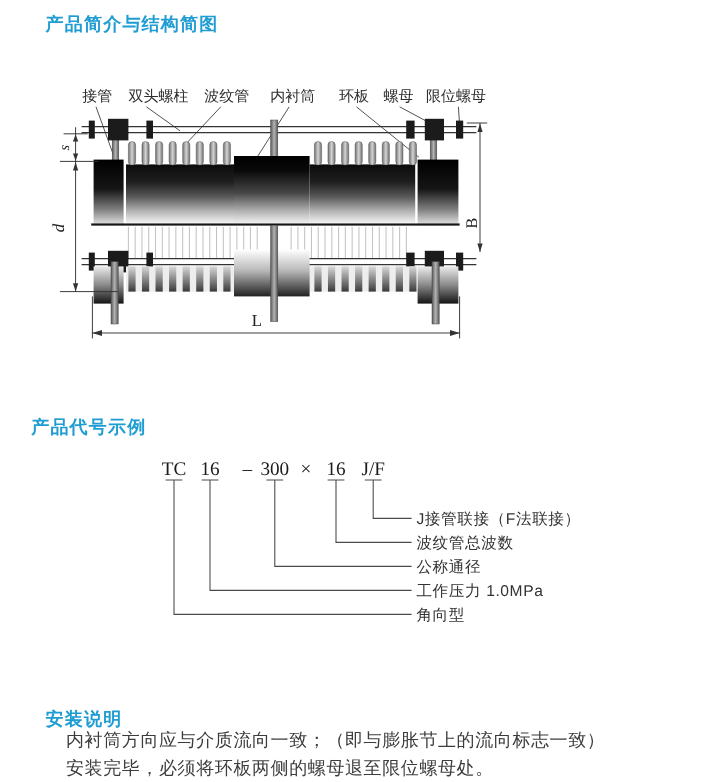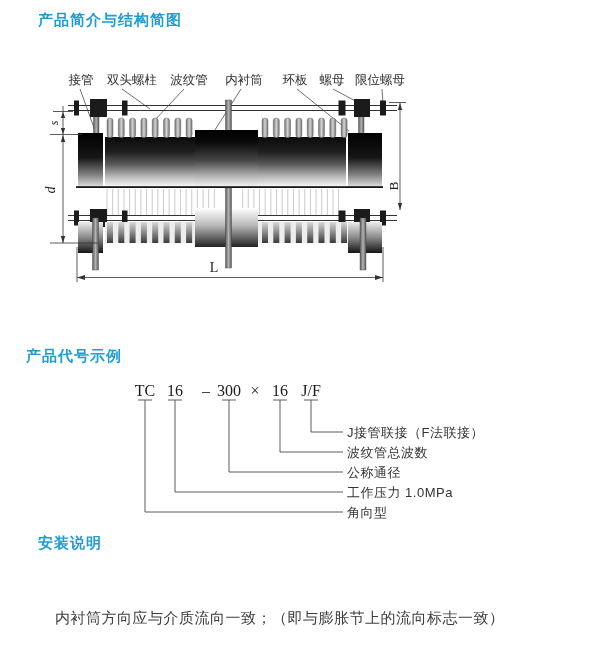--- a/index.html
+++ b/index.html
@@ -7,21 +7,21 @@
     width:600px;height:652px;position:relative;background:#ffffff;
     font-family:"Liberation Sans", sans-serif;overflow:hidden;
   }
   .abs{position:absolute;}
   .sec-heading{
     font-size:15px;font-weight:bold;letter-spacing:1px;
     color:#1f9dd3;white-space:nowrap;
   }
   #title1{left:38px;top:11px;text-align:center;}
   #title2{left:26px;top:347px;}
-  #title3{left:38px;top:534px;}
+  #title3{left:38px;top:590px;}
   #diag-svg{left:0;top:60px;}
   #code-svg{left:0;top:376px;}
   #install-text{left:55px;top:606px;font-size:15px;line-height:23px;color:#3c3c3c;letter-spacing:0.5px;}
   svg text{font-family:"Liberation Sans", sans-serif;}
   svg text.serif{font-family:"Liberation Serif", serif;}
 </style>
 </head>
 <body>
 
 <div id="title1" class="abs sec-heading">产品简介与结构简图</div>
@@ -285,13 +285,14 @@
     <text x="347" y="476.5">公称通径</text>
     <text x="347" y="496.5">工作压力 1.0MPa</text>
     <text x="347" y="516.5">角向型</text>
   </g>
 </svg>
 
 <div id="title3" class="abs sec-heading">安装说明</div>
 
 <div id="install-text" class="abs">
   <div>内衬筒方向应与介质流向一致；（即与膨胀节上的流向标志一致）</div>
+  <div>安装完毕，必须将环板两侧的螺母退至限位螺母处。</div>
 </div>
 
 </body></html>

